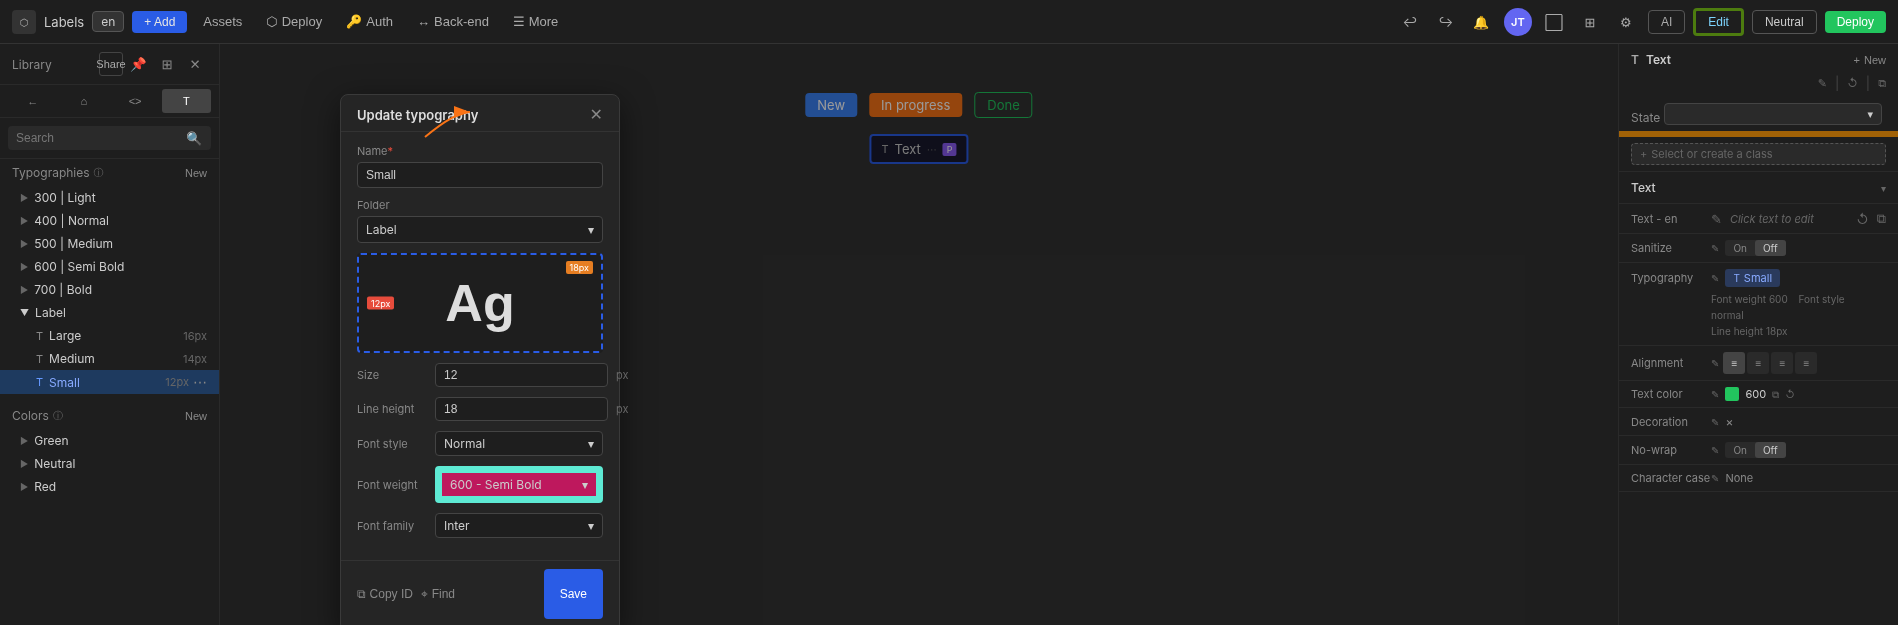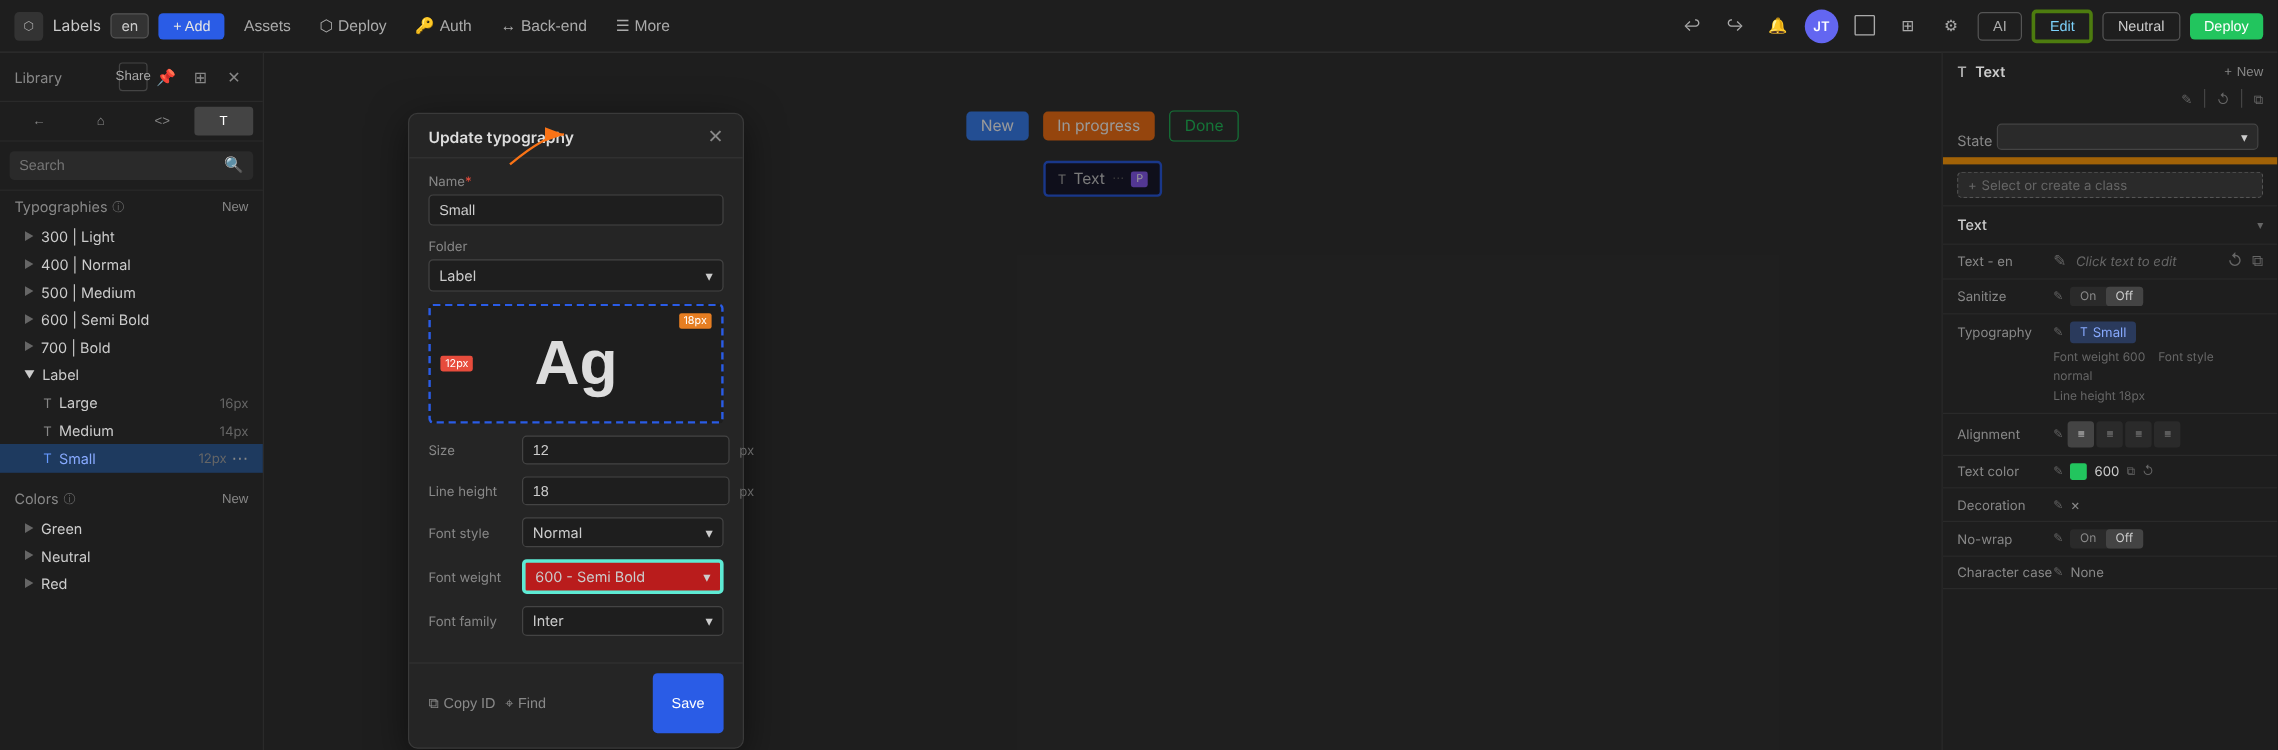--- a/index.html
+++ b/index.html
@@ -365,21 +365,21 @@
           <div class="modal-row">
             <span class="modal-row-label">Font style</span>
             <div class="modal-select" style="flex:1;background:#1e1e1e;border:1px solid #444;border-radius:4px;padding:4px 8px;">
               <span>Normal</span>
               <span>▾</span>
             </div>
           </div>
 
           <div class="modal-row">
             <span class="modal-row-label">Font weight</span>
-            <div class="modal-select" style="flex:1;background:#b91c1c;border:3px solid #5eead4;border-radius:4px;padding:4px 8px;">
+            <div class="modal-select" style="flex:1;background:#be185d;border:7px solid #5eead4;border-radius:4px;padding:4px 8px;">
               <span>600 - Semi Bold</span>
               <span>▾</span>
             </div>
           </div>
 
           <div class="modal-row">
             <span class="modal-row-label">Font family</span>
             <div class="modal-select" style="flex:1;background:#1e1e1e;border:1px solid #444;border-radius:4px;padding:4px 8px;">
               <span>Inter</span>
               <span>▾</span>

